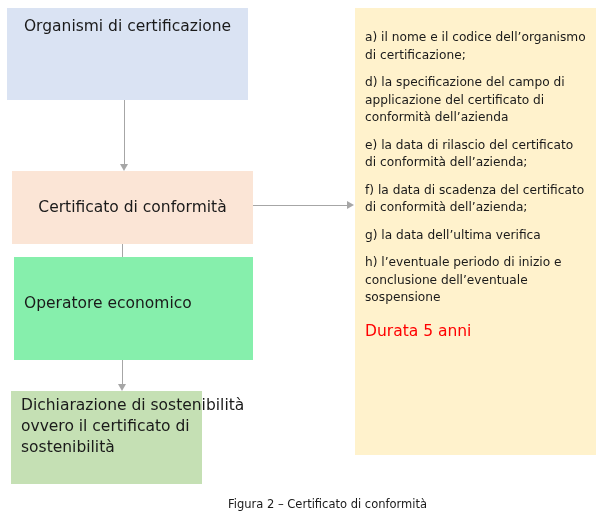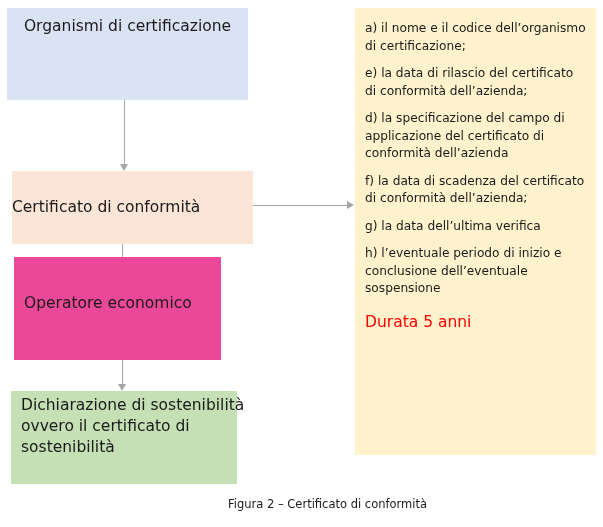--- a/index.html
+++ b/index.html
@@ -2,27 +2,27 @@
 <html><head>
   <meta charset="utf-8">
   <style>
     html, body { margin: 0; padding: 0; background: #ffffff; }
     body { width: 603px; height: 527px; position: relative; overflow: hidden;
            font-family: "DejaVu Sans", sans-serif; color: #1a1a1a; }
     .box { position: absolute; box-sizing: border-box; }
     .b1 { left: 7px; top: 8px; width: 241px; height: 92px; background: #dae3f3; }
     .b1 .t { position: absolute; left: 0; right: 0; top: 9px; text-align: center; font-size: 15.5px; }
     .b2 { left: 12px; top: 171px; width: 241px; height: 73px; background: #fbe5d6; }
-    .b2 .t { position: absolute; left: 0; right: 0; top: 27px; font-size: 15.5px; }
-    .b3 { left: 14px; top: 257px; width: 207px; height: 103px; background: #ec4899; }
+    .b2 .t { position: absolute; left: 0; right: 0; top: 27px; text-align: center; font-size: 15.5px; }
+    .b3 { left: 14px; top: 257px; width: 239px; height: 103px; background: #86efac; }
     .b3 .t { position: absolute; left: 10px; top: 37px; font-size: 15.5px; }
-    .b4 { left: 11px; top: 391px; width: 226px; height: 93px; background: #c5e0b4; }
+    .b4 { left: 11px; top: 391px; width: 191px; height: 93px; background: #c5e0b4; }
     .b4 .t { position: absolute; left: 10px; top: 4px; font-size: 15.5px; line-height: 21px; width: 230px; }
     .y { left: 355px; top: 8px; width: 241px; height: 447px; background: #fff2cc;
-         padding: 12px 8px 0 10px; font-size: 12.2px; line-height: 17.5px; }
+         padding: 21px 8px 0 10px; font-size: 12.2px; line-height: 17.5px; }
     .y .item { margin-bottom: 10px; }
     .y .red { color: #ff0000; font-size: 15.5px; margin-top: 16px; }
     .vline { position: absolute; width: 1px; background: #a6a6a6; }
     .hline { position: absolute; height: 1px; background: #a6a6a6; }
     .arrow-down { position: absolute; width: 0; height: 0;
                   border-left: 4px solid transparent; border-right: 4px solid transparent;
                   border-top: 7px solid #a6a6a6; }
     .arrow-right { position: absolute; width: 0; height: 0;
                    border-top: 4px solid transparent; border-bottom: 4px solid transparent;
                    border-left: 7px solid #a6a6a6; }
@@ -54,21 +54,21 @@
 
 <div class="vline" style="left:122px; top:360px; height:24px;"></div>
 <div class="arrow-down" style="left:118px; top:384px;"></div>
 
 <div class="box b4">
   <div class="t">Dichiarazione di sostenibilità ovvero il certificato di sostenibilità</div>
 </div>
 
 <div class="box y">
   <div class="item">a) il nome e il codice dell’organismo di certificazione;</div>
+  <div class="item">d) la specificazione del campo di applicazione del certificato di conformità dell’azienda</div>
   <div class="item">e) la data di rilascio del certificato di conformità dell’azienda;</div>
-  <div class="item">d) la specificazione del campo di applicazione del certificato di conformità dell’azienda</div>
   <div class="item">f) la data di scadenza del certificato di conformità dell’azienda;</div>
   <div class="item">g) la data dell’ultima verifica</div>
   <div class="item">h) l’eventuale periodo di inizio e conclusione dell’eventuale sospensione</div>
   <div class="red">Durata 5 anni</div>
 </div>
 
 <div class="caption">Figura 2 – Certificato di conformità</div>
 
 </body></html>

